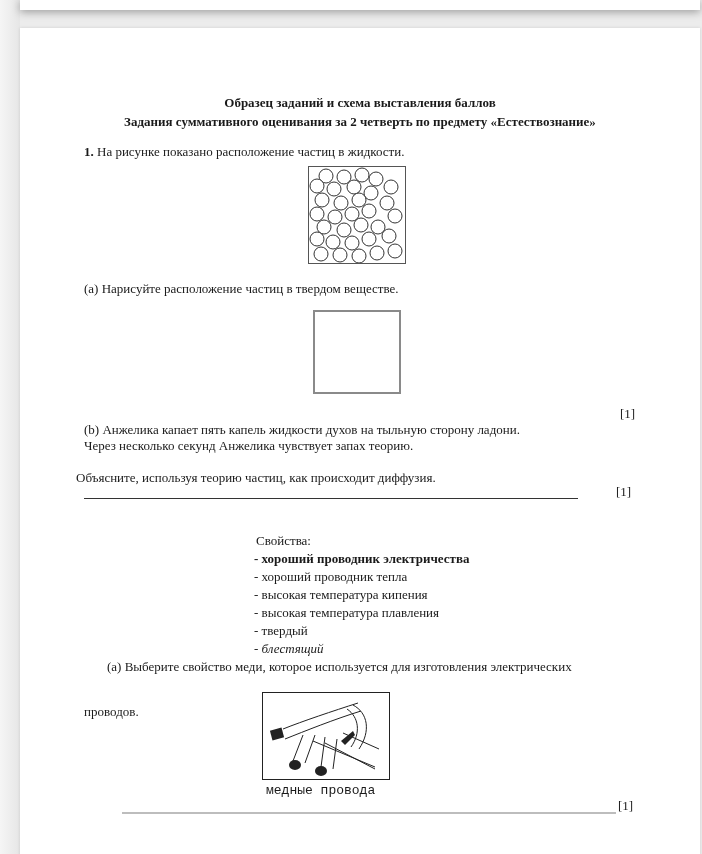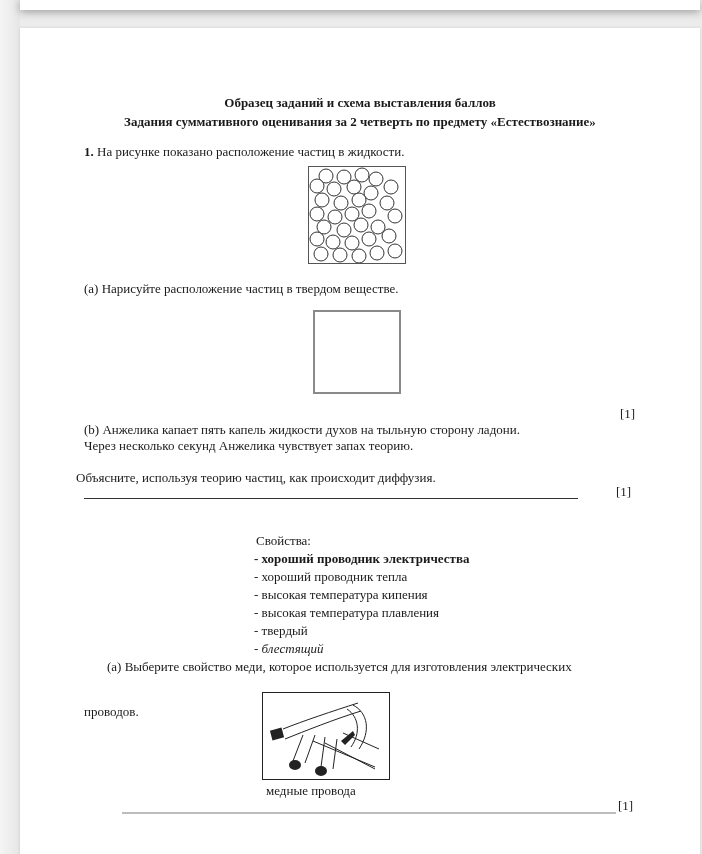--- a/index.html
+++ b/index.html
@@ -130,17 +130,17 @@
         <path d="M80 40 L 116 56"></path>
       </g>
       <g fill="#222">
         <rect x="8" y="36" width="12" height="10" transform="rotate(-15 14 41)"></rect>
         <ellipse cx="32" cy="72" rx="6" ry="5"></ellipse>
         <ellipse cx="58" cy="78" rx="6" ry="5"></ellipse>
         <path d="M78 48 L 90 38 L 92 42 L 82 52 Z"></path>
       </g>
     </svg>
   </div>
-  <div class="abs body-text" style="left:246px; top:755px;">медные  провода</div>
+  <div class="abs body-text" style="left:246px; top:755px;font-family:Liberation Mono, monospace;">медные  провода</div>
 
   <div class="answer-line gray" style="left:102px; top:784px; width:494px;"></div>
   <div class="abs mark" style="left:598px; top:770px;">[1]</div>
 </div>
 
 </body></html>

